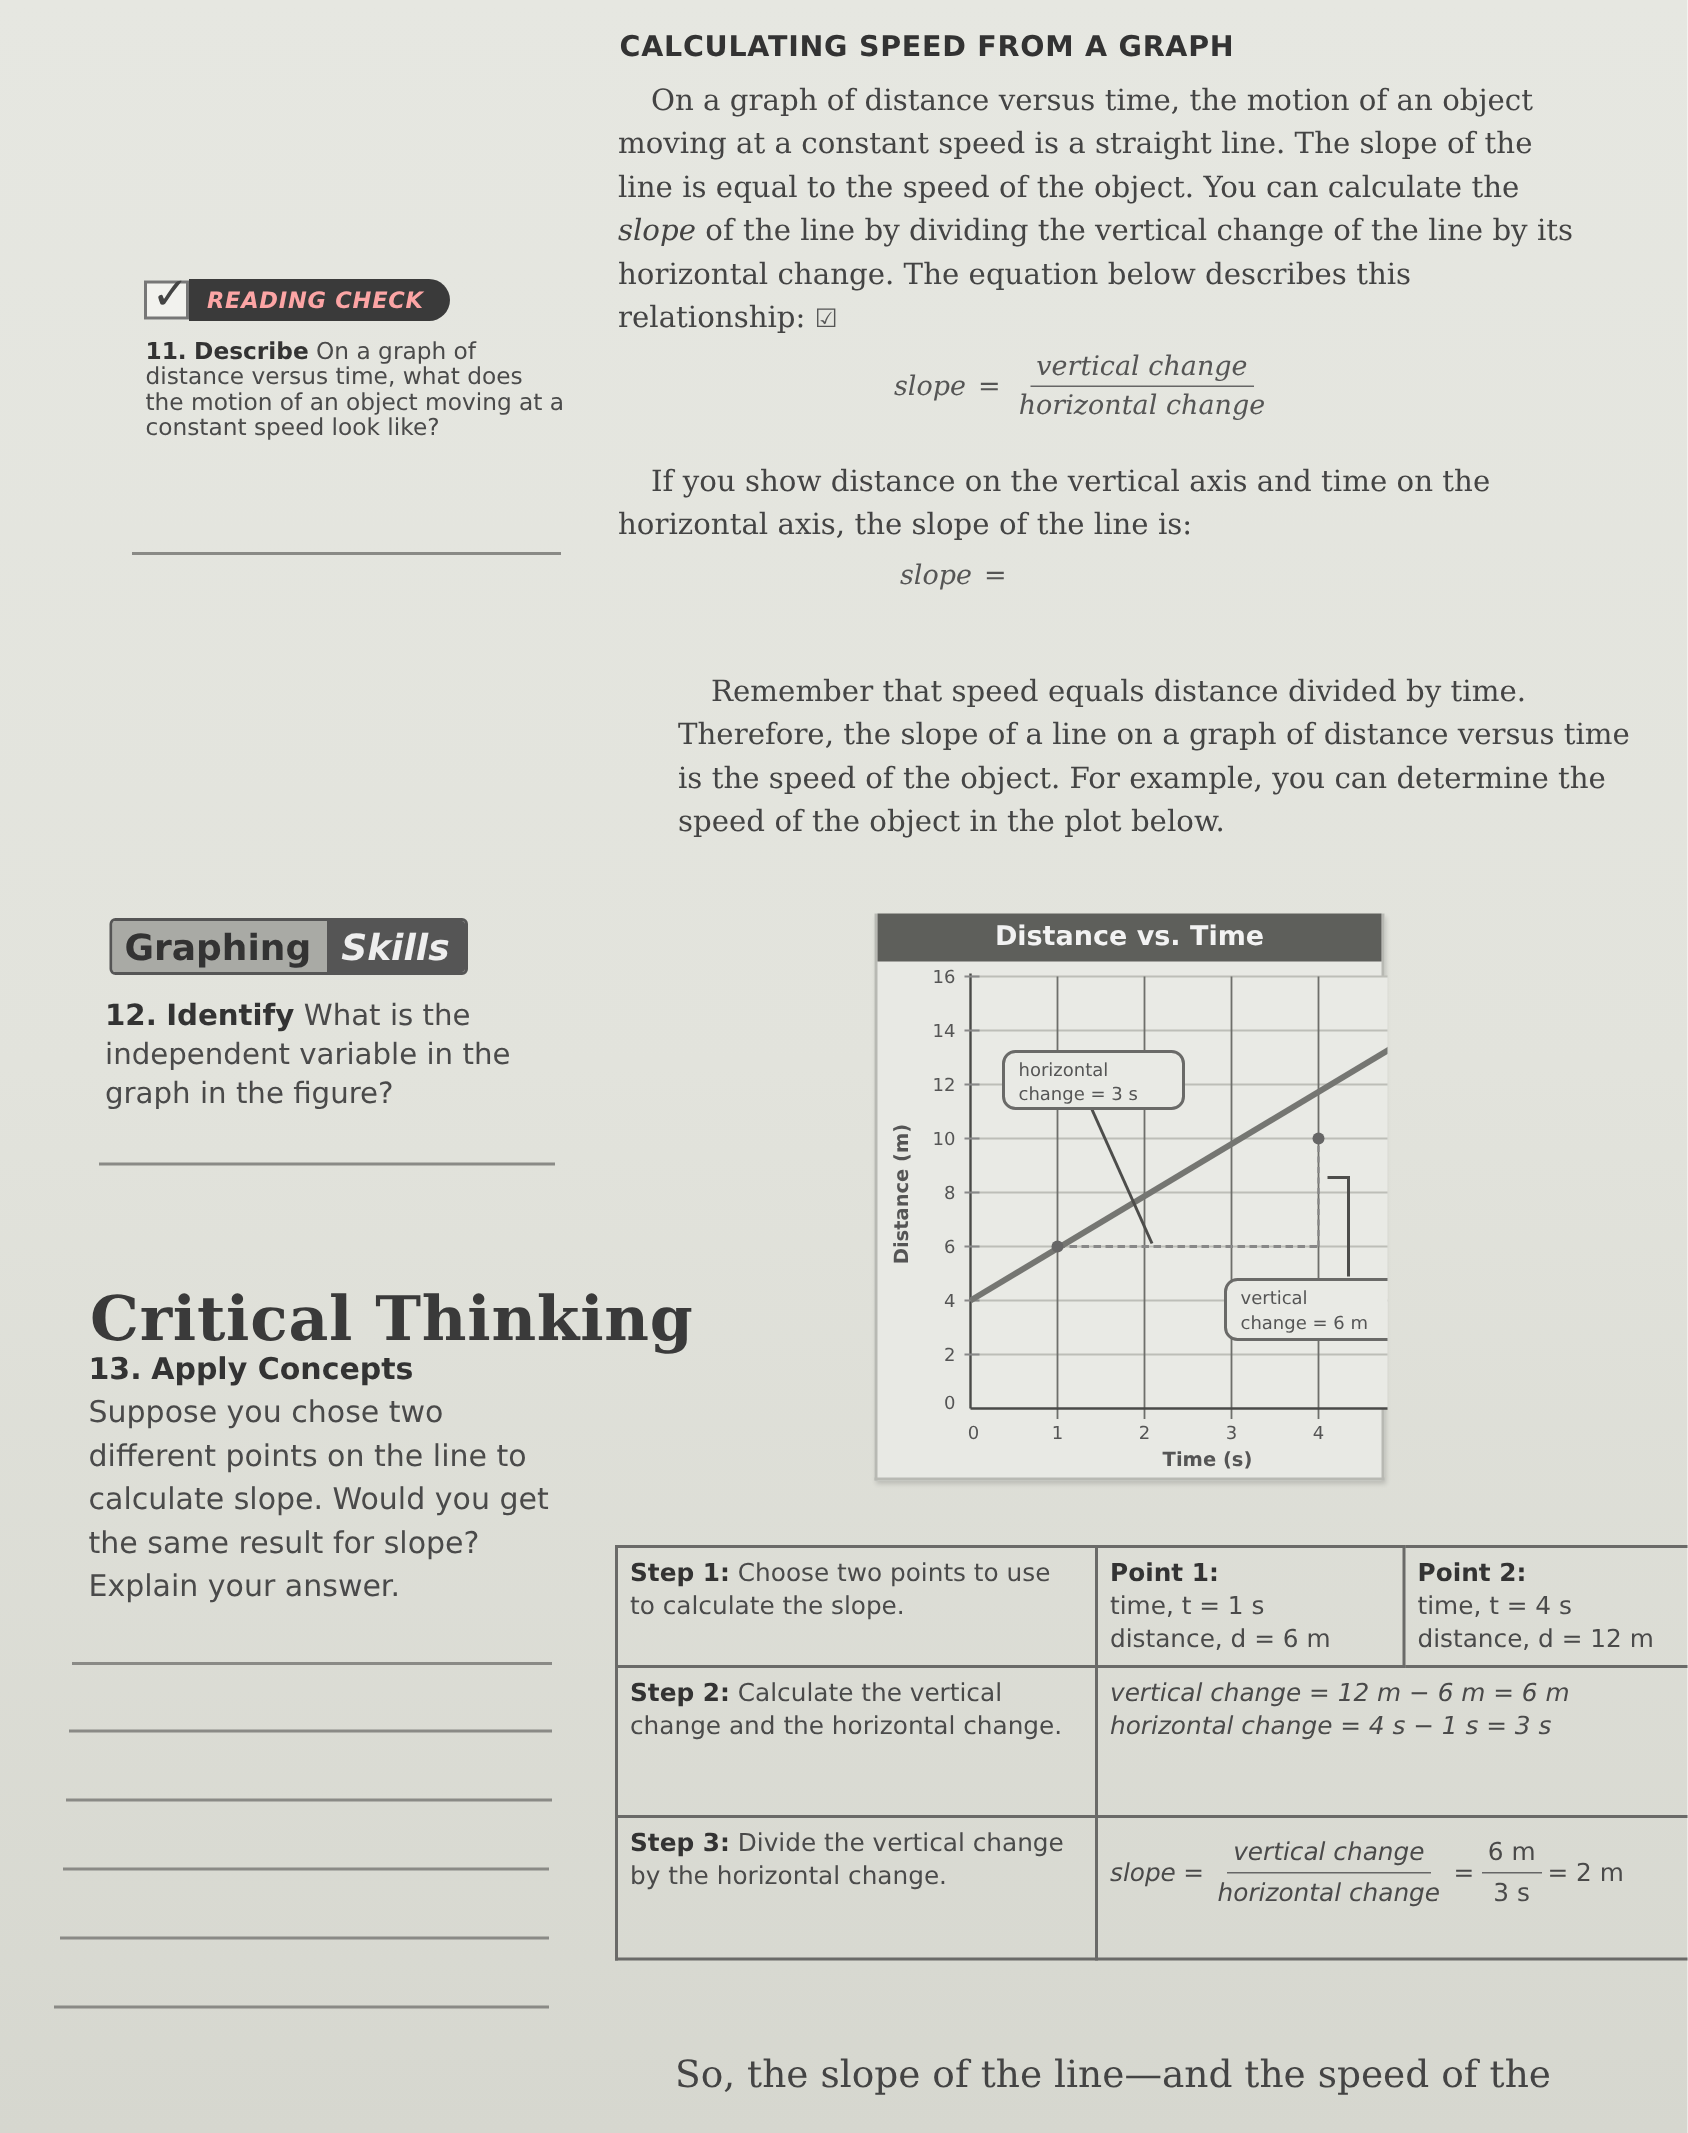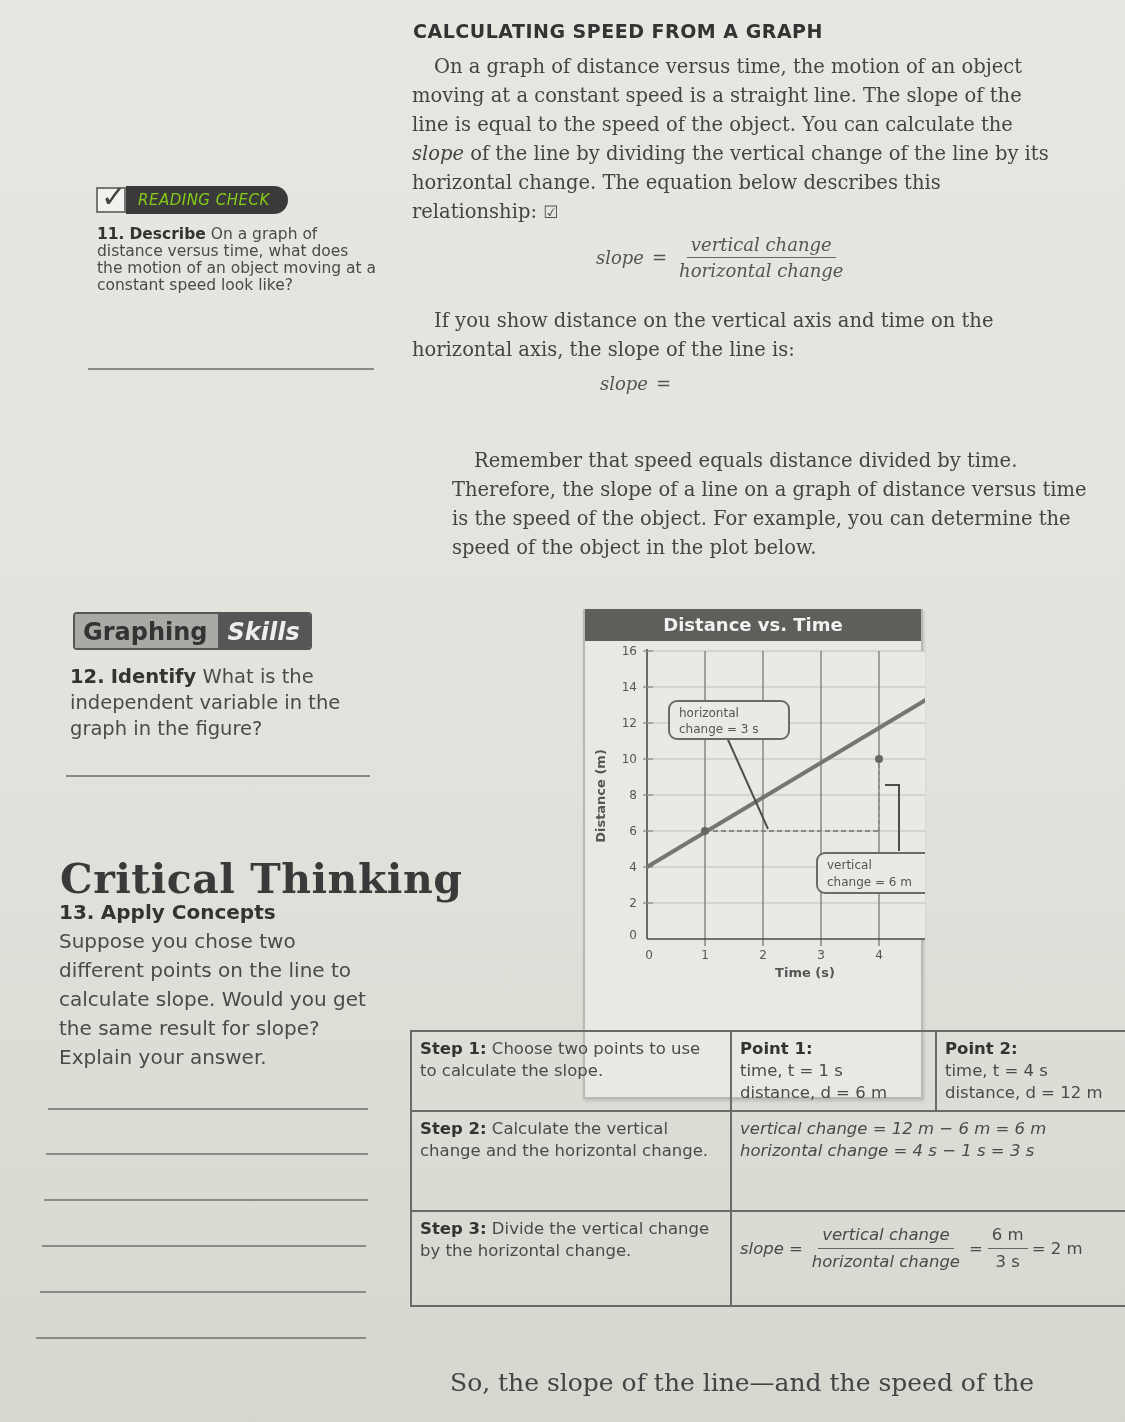--- a/index.html
+++ b/index.html
@@ -39,21 +39,21 @@
     .reading-check {
       position: absolute; left: 96px; top: 186px; display: flex; align-items: center;
     }
     .rc-box {
       width: 30px; height: 26px; border: 2px solid #777; background: #f2f2ee; position: relative;
     }
     .rc-box .tick {
       position: absolute; left: 3px; top: -10px; font-size: 30px; color: #444; font-weight: bold;
     }
     .rc-pill {
-      background: #3a3a3a; color: #84cc16; font-style: italic; font-weight: normal;
+      background: #3a3a3a; color: #fca5a5; font-style: italic; font-weight: bold;
       font-size: 15px; padding: 4px 18px 4px 12px; border-radius: 0 14px 14px 0;
       letter-spacing: 0.5px; height: 28px; line-height: 20px;
     }
     .question {
       position: absolute; font-family: "DejaVu Sans", sans-serif; color: #4a4a4a;
     }
     .question b { color: #333; }
     .answer-line {
       position: absolute; height: 2px; background: #8a8a86;
     }
@@ -70,21 +70,21 @@
       background: #555; color: #eee; font-weight: bold; font-style: italic; font-size: 24px;
       padding: 2px 10px 0 10px; line-height: 32px;
     }
     .critical {
       position: absolute; left: 60px; top: 855px; font-family: "DejaVu Serif", serif;
       font-weight: bold; font-size: 41px; color: #3a3a3a; letter-spacing: 0.5px;
     }
 
     
     .chart-card {
-      position: absolute; left: 583px; top: 609px; width: 340px; height: 490px;
+      position: absolute; left: 583px; top: 609px; width: 340px; height: 378px;
       background: #e8e9e4; border: 2px solid #b8b9b3; border-top: none;
       box-shadow: 1px 2px 3px rgba(0,0,0,0.15);
     }
     .chart-header {
       height: 32px; background: #5e5f5b; color: #f2f2f2; font-weight: bold;
       font-size: 18px; text-align: center; line-height: 32px;
     }
     .chart-svg { position: absolute; left: 0; top: 32px; }
 
     

